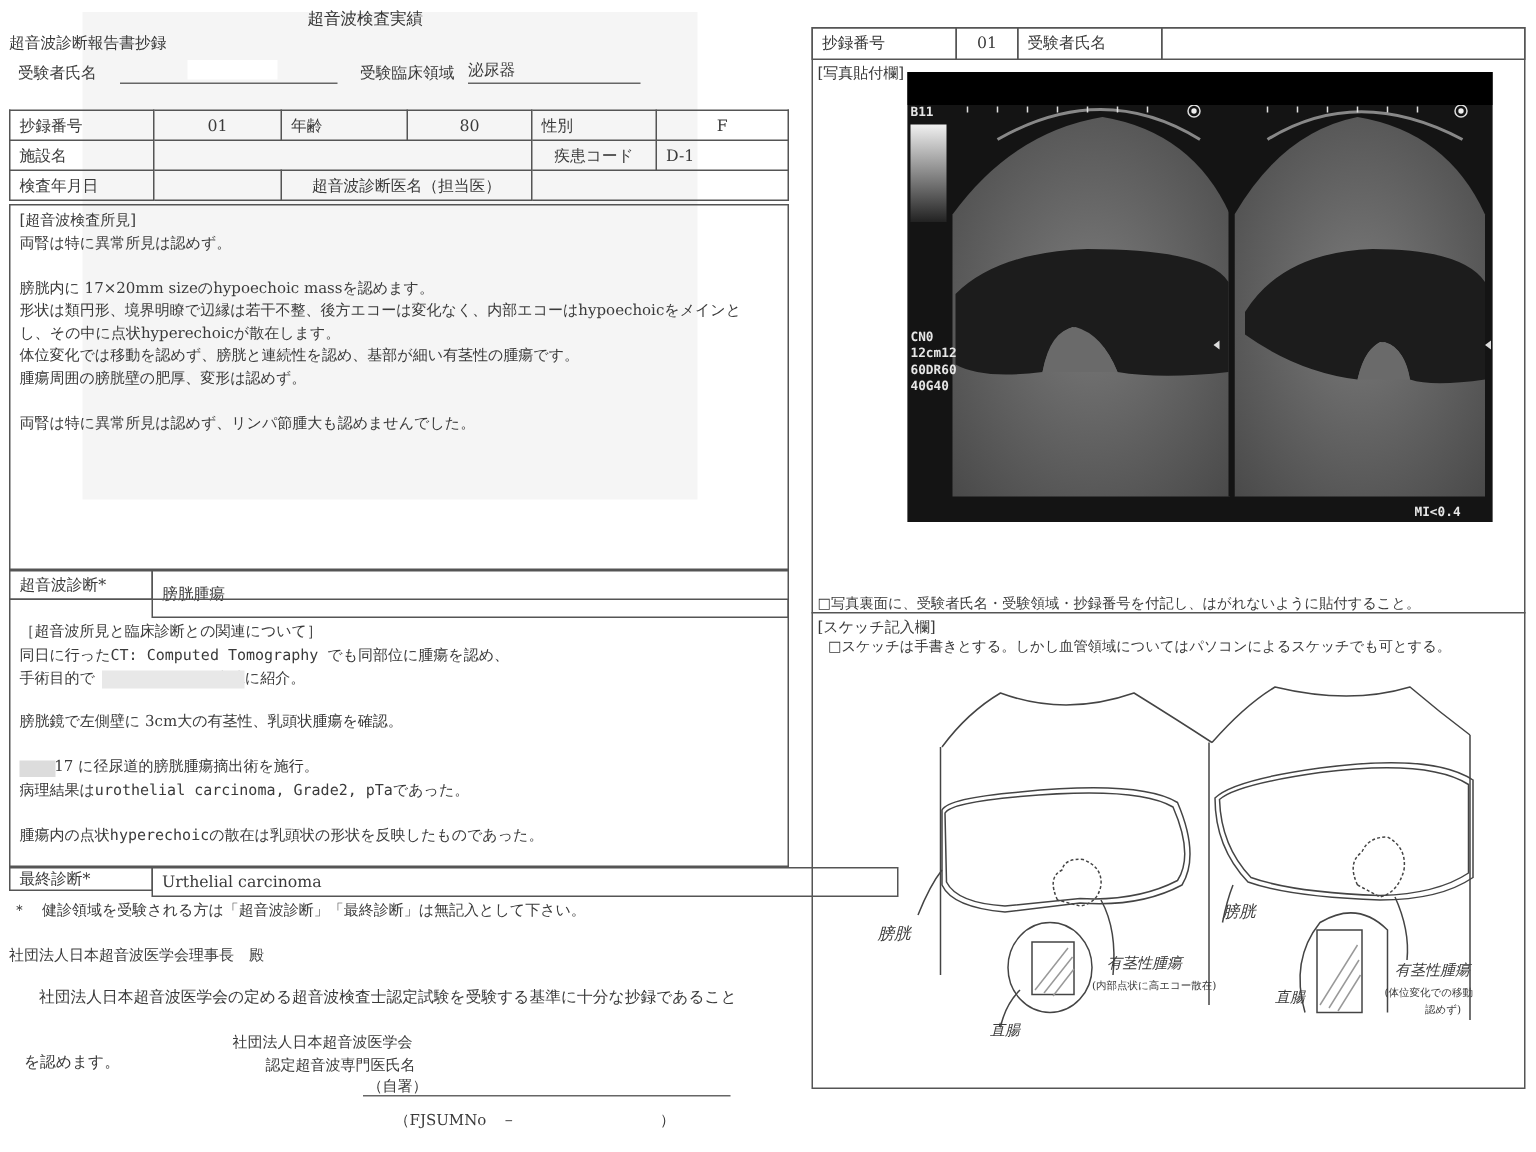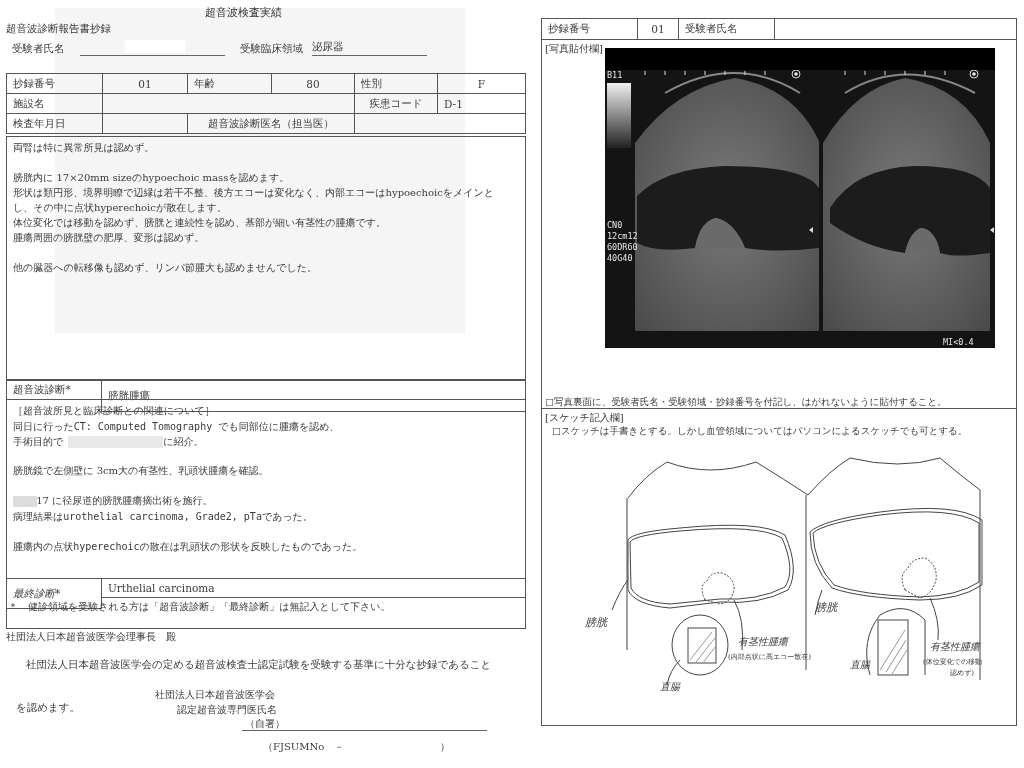--- a/index.html
+++ b/index.html
@@ -33,21 +33,21 @@
     .box .line { font-size: 10px; line-height: 16px; white-space: nowrap; }
     .mono { font-family: "DejaVu Sans Mono", "Liberation Mono", monospace; font-size: 9.5px; }
     .row-cell { position: absolute; border: 1px solid #555; font-size: 10.5px; padding-left: 6px; display: flex; align-items: center; }
     .note { font-size: 10px; white-space: nowrap; }
     
     .right-frame { left: 541px; top: 18px; width: 476px; height: 708px; border: 1px solid #555; }
     .ultra {
       left: 605px; top: 48px; width: 390px; height: 300px; background: #151515;
     }
     .redact-bar { left: 605px; top: 48px; width: 390px; height: 22px; background: #000; }
-    .us-text { color: #e6e6e6; font-family: "DejaVu Sans Mono", "Liberation Mono", monospace; font-size: 8.5px; position: absolute; line-height: 10px; }
+    .us-text { color: #e6e6e6; font-family: "DejaVu Sans Mono", "Liberation Mono", monospace; font-size: 8.5px; position: absolute; line-height: 10px; font-weight: bold; }
   </style>
 </head>
 <body>
 
 <div class="scan-shade" style="left:55px;top:8px;width:410px;height:325px;"></div>
 
 <div class="abs title-top">超音波検査実績</div>
 <div class="abs subtitle">超音波診断報告書抄録</div>
 
 <div class="abs hdr-label" style="left:12px;top:42px;">受験者氏名</div>
@@ -79,55 +79,56 @@
   <tr>
     <td>検査年月日</td>
     <td></td>
     <td colspan="2" class="center">超音波診断医名（担当医）</td>
     <td colspan="2"></td>
   </tr>
 </tbody>
   </table>
 
 <div class="box" style="left:6px;top:136px;width:520px;height:244px;padding:3px 6px;">
+  <div class="line" style="line-height:15px;">[超音波検査所見]</div>
   <div class="line" style="line-height:15px;">両腎は特に異常所見は認めず。</div>
   <div class="line" style="line-height:15px;height:15px;"></div>
   <div class="line" style="line-height:15px;">膀胱内に 17×20mm sizeのhypoechoic massを認めます。</div>
   <div class="line" style="line-height:15px;">形状は類円形、境界明瞭で辺縁は若干不整、後方エコーは変化なく、内部エコーはhypoechoicをメインと</div>
   <div class="line" style="line-height:15px;">し、その中に点状hyperechoicが散在します。</div>
   <div class="line" style="line-height:15px;">体位変化では移動を認めず、膀胱と連続性を認め、基部が細い有茎性の腫瘍です。</div>
   <div class="line" style="line-height:15px;">腫瘍周囲の膀胱壁の肥厚、変形は認めず。</div>
   <div class="line" style="line-height:15px;height:15px;"></div>
-  <div class="line" style="line-height:15px;">他の臓器への転移像も認めず、リンパ節腫大も認めませんでした。</div>
+  <div class="line" style="line-height:15px;">両腎は特に異常所見は認めず、リンパ節腫大も認めませんでした。</div>
 </div>
 
 <div class="row-cell" style="left:6px;top:380px;width:96px;height:20px;">超音波診断*</div>
 <div class="row-cell" style="left:101px;top:380px;width:425px;height:32px;">膀胱腫瘍</div>
 
-<div class="box" style="left:6px;top:399px;width:520px;height:230px;padding:3px 6px;">
+<div class="box" style="left:6px;top:399px;width:520px;height:179px;padding:14px 6px;">
   <div class="line">［超音波所見と臨床診断との関連について］</div>
   <div class="line mono" style="line-height:15px;">同日に行ったCT: Computed Tomography でも同部位に腫瘍を認め、</div>
   <div class="line" style="line-height:15px;position:relative;">
     <span>手術目的で　　　　　　　　病院に紹介。</span>
     <span class="redact" style="position:absolute;left:55px;top:2px;width:95px;height:12px;background:#e8e8e8;"></span>
   </div>
   <div class="line" style="height:14px;"></div>
   <div class="line">膀胱鏡で左側壁に 3cm大の有茎性、乳頭状腫瘍を確認。</div>
   <div class="line" style="height:14px;"></div>
   <div class="line" style="position:relative;">
     <span>　　.17 に径尿道的膀胱腫瘍摘出術を施行。</span>
     <span class="redact" style="position:absolute;left:0;top:3px;width:24px;height:11px;background:#dcdcdc;"></span>
   </div>
   <div class="line mono">病理結果はurothelial carcinoma, Grade2, pTaであった。</div>
   <div class="line" style="height:14px;"></div>
   <div class="line mono">腫瘍内の点状hyperechoicの散在は乳頭状の形状を反映したものであった。</div>
 </div>
 
-<div class="row-cell" style="left:6px;top:578px;width:96px;height:31px;font-style:italic;">最終診断*</div>
-<div class="row-cell" style="left:101px;top:578px;width:425px;height:20px;">Urthelial carcinoma</div>
+<div class="row-cell" style="left:6px;top:578px;width:96px;height:16px;">最終診断*</div>
+<div class="row-cell" style="left:101px;top:578px;width:498px;height:20px;">Urthelial carcinoma</div>
 
 <div class="abs note" style="left:8px;top:600px;">＊　健診領域を受験される方は「超音波診断」「最終診断」は無記入として下さい。</div>
 <div class="abs note" style="left:6px;top:630px;">社団法人日本超音波医学会理事長　殿</div>
 <div class="abs note" style="left:26px;top:658px;font-size:10.5px;">社団法人日本超音波医学会の定める超音波検査士認定試験を受験する基準に十分な抄録であること</div>
 <div class="abs note" style="left:16px;top:673px;font-size:10.5px;margin-top:28px;">を認めます。</div>
 <div class="abs note" style="left:155px;top:688px;">社団法人日本超音波医学会</div>
 <div class="abs note" style="left:177px;top:703px;text-align:center;">認定超音波専門医氏名</div>
 <div class="abs note" style="left:245px;top:717px;">（自署）</div>
 <div class="abs underline" style="left:242px;top:730px;width:245px;height:1px;"></div>
 <div class="abs note" style="left:263px;top:740px;">（FJSUMNo　－</div>

